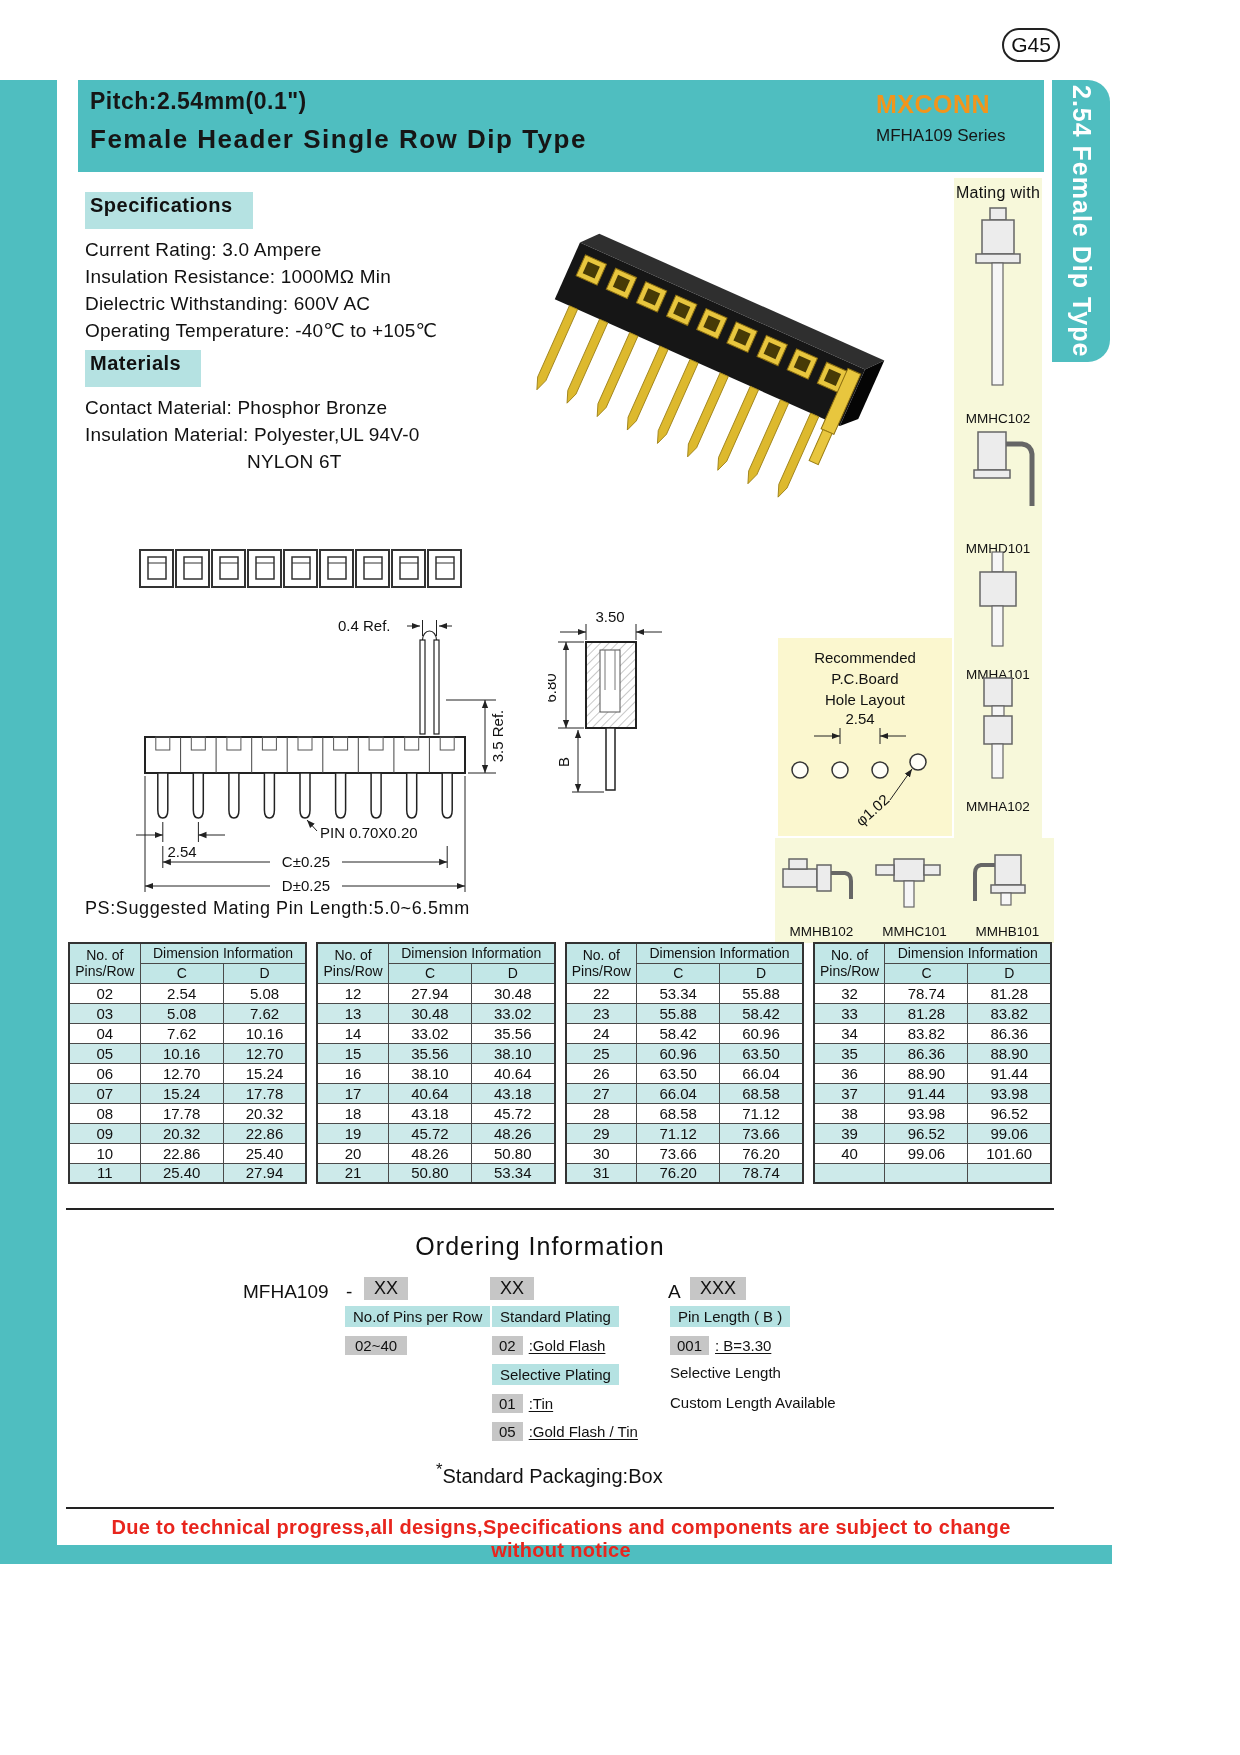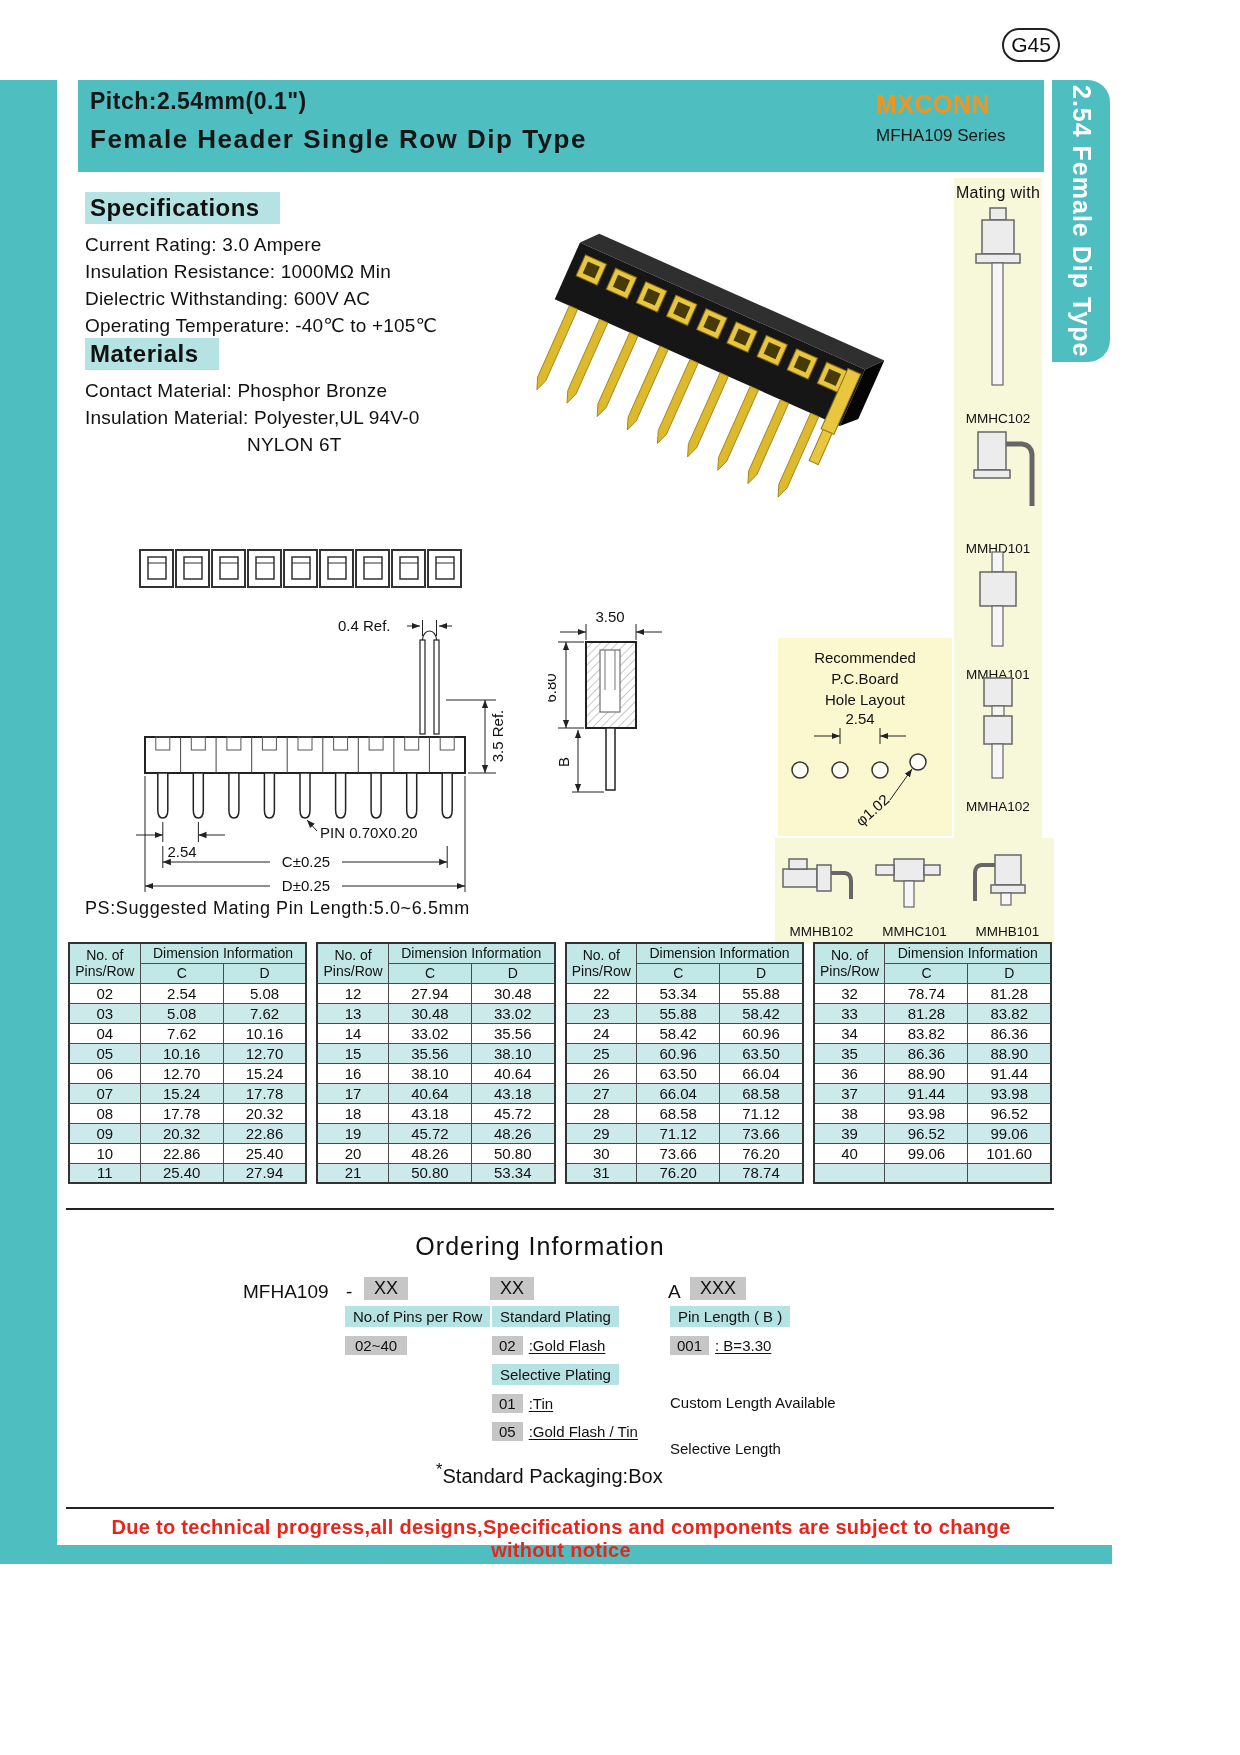--- a/index.html
+++ b/index.html
@@ -19,22 +19,22 @@
   .h-brand { position:absolute; left:798px; top:10px; font-size:25px; font-weight:bold; color:#f2951c; letter-spacing:.5px; }
   .h-series{ position:absolute; left:798px; top:46px; font-size:17px; color:#161616; }
   .g45 { position:absolute; left:1002px; top:28px; width:58px; height:34px; border:2.5px solid #222;
          border-radius:18px; display:flex; align-items:center; justify-content:center; font-size:21px; }
   .side-tab { position:absolute; left:1052px; top:80px; width:58px; height:282px; background:#4fbec0;
               border-radius:0 22px 22px 0; display:flex; align-items:center; justify-content:center; }
   .side-tab-text { writing-mode:vertical-rl; font-size:25px; font-weight:bold; color:#fff; letter-spacing:1px; white-space:nowrap; }
 
   
   .spec-block { position:absolute; left:85px; top:192px; width:450px; }
-  .mat-block  { position:absolute; left:85px; top:338px; width:450px; }
-  .sec-heading{ display:inline-block; background:#b5e2e2; font-size:24px; font-weight:bold; padding:2px 20px 2px 5px; letter-spacing:.5px; }
+  .mat-block  { position:absolute; left:85px; top:350px; width:450px; }
+  .sec-heading{ display:inline-block; background:#b5e2e2; font-size:20px; font-weight:bold; padding:2px 20px 12px 5px; letter-spacing:.5px; }
   .sec-lines  { margin-top:7px; font-size:19px; line-height:27px; letter-spacing:.2px; }
   .indent { padding-left:162px; }
 
   
   .mating-col { position:absolute; left:954px; top:178px; width:88px; height:660px; background:#f7f8da; }
   .mating-heading { text-align:center; font-size:16px; padding-top:6px; letter-spacing:.3px; }
   .m-item { position:absolute; left:0; width:100%; text-align:center; }
   .m-label{ font-size:13.5px; margin-top:11px; }
   .mating-bottom { position:absolute; left:775px; top:838px; width:279px; height:105px; background:#f7f8da; }
   .mb-row { display:flex; align-items:flex-end; justify-content:space-around; height:100%; padding-bottom:4px; }
@@ -645,21 +645,21 @@
   <span class="abs gray-box" style="left:345px;top:1336px;font-size:15px">02~40</span>
 
   <span class="abs hl" style="left:492px;top:1306px">Standard Plating</span>
   <span class="abs ord-row" style="left:492px;top:1336px"><span class="code-box">02</span><span class="u">:Gold Flash</span></span>
   <span class="abs hl" style="left:492px;top:1364px">Selective Plating</span>
   <span class="abs ord-row" style="left:492px;top:1394px"><span class="code-box">01</span><span class="u">:Tin</span></span>
   <span class="abs ord-row" style="left:492px;top:1422px"><span class="code-box">05</span><span class="u">:Gold Flash / Tin</span></span>
 
   <span class="abs hl" style="left:670px;top:1306px">Pin Length ( B )</span>
   <span class="abs ord-row" style="left:670px;top:1336px"><span class="code-box">001</span><span class="u">: B=3.30</span></span>
-  <span class="abs ord-plain" style="left:670px;top:1440px">Selective Length</span>
+  <span class="abs ord-plain" style="left:670px;top:1364px">Selective Length</span>
   <span class="abs ord-plain" style="left:670px;top:1394px">Custom Length Available</span>
 
   <span class="abs pack-note" style="left:436px;top:1460px"><sup>*</sup><span>Standard Packaging:Box</span></span>
 
   <div class="rule" style="top:1507px"></div>
   <div class="footer-note">Due to technical progress,all designs,Specifications and components are subject to change without notice</div>
 
 </div>
 
 </body></html>

